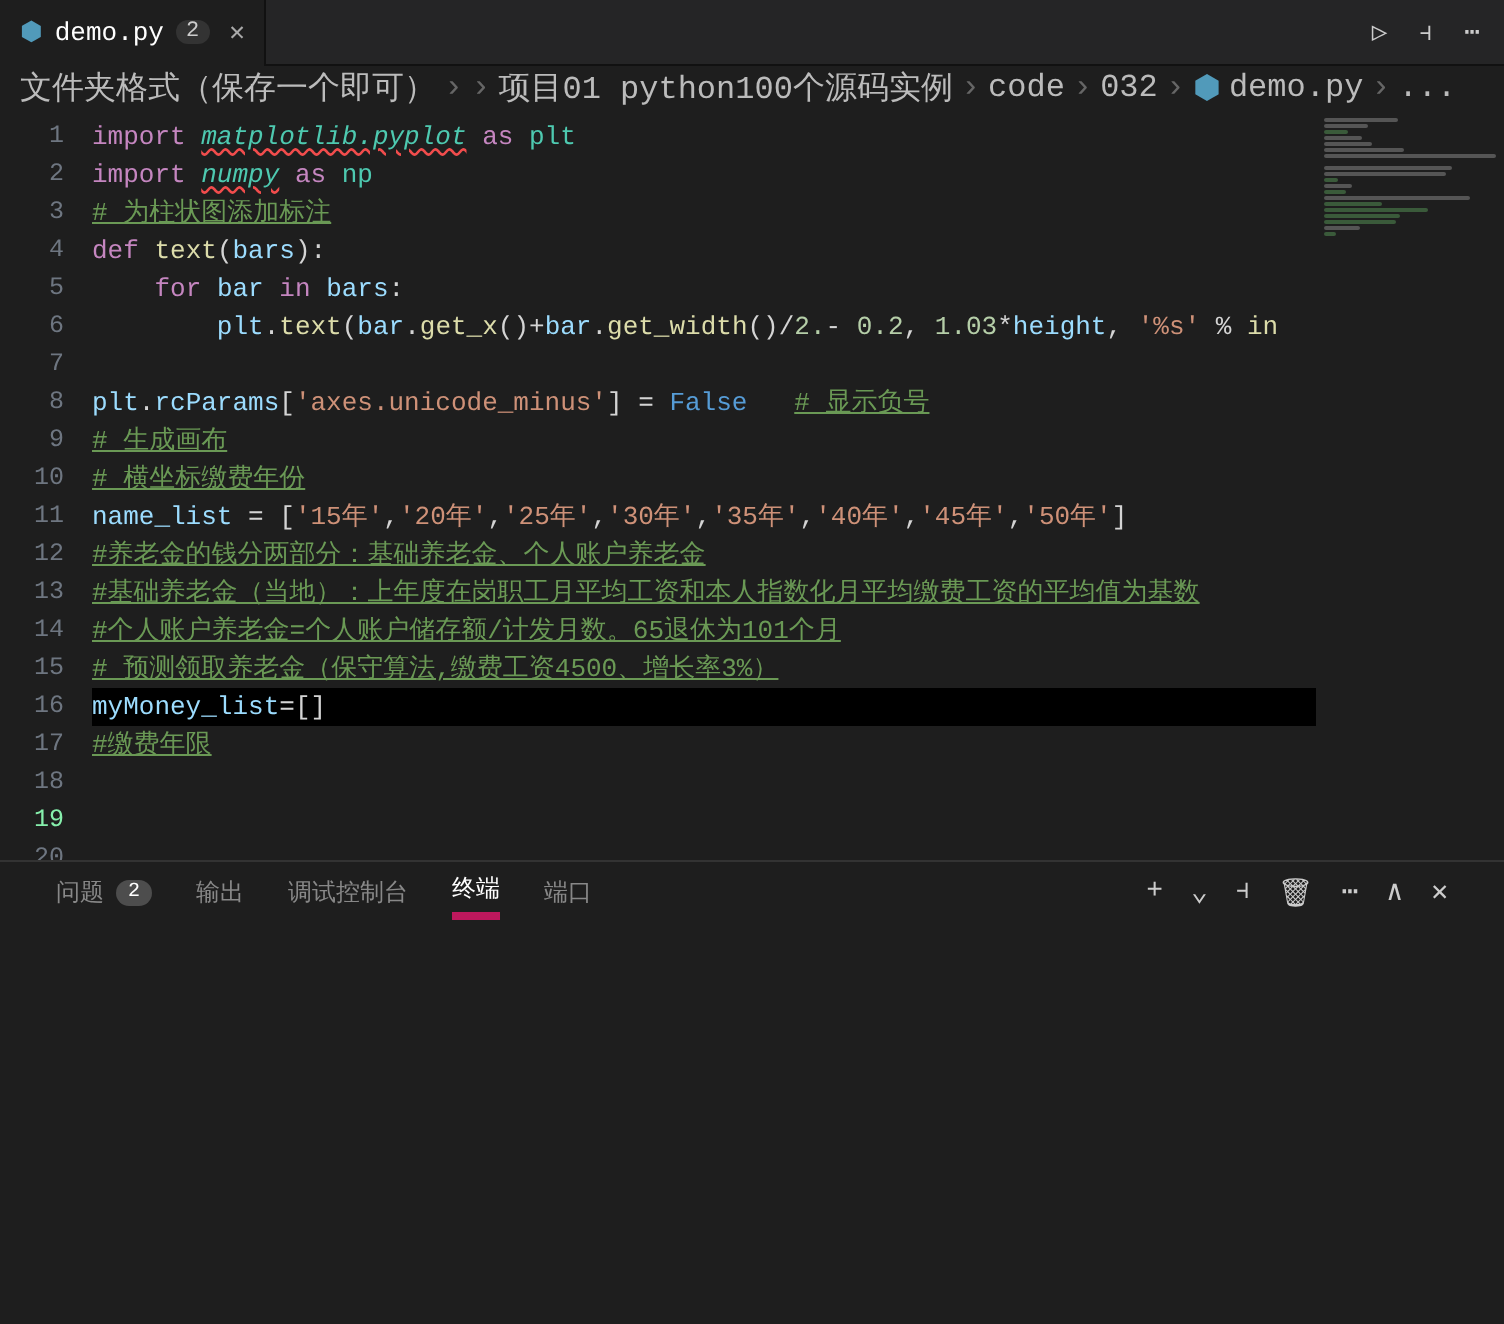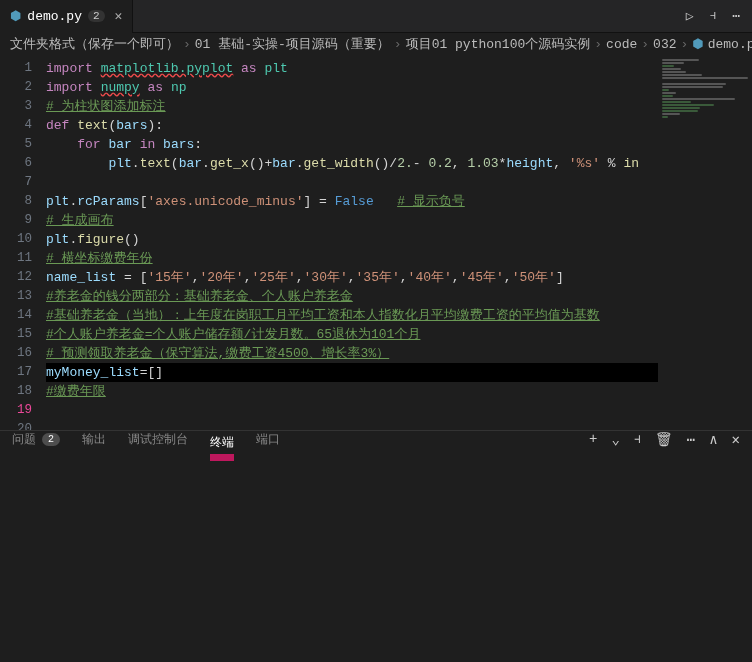--- a/index.html
+++ b/index.html
@@ -4,47 +4,47 @@
 <style>
   * { margin:0; padding:0; box-sizing:border-box; }
   body { width:752px; height:662px; background:#1e1e1e; font-family:Consolas,'Courier New',monospace; font-size:13px; color:#ccc; overflow:hidden; position:relative; }
   .tabbar { height:33px; display:flex; align-items:center; background:#252526; border-bottom:1px solid #111; }
   .tab { height:33px; display:flex; align-items:center; gap:6px; padding:0 10px; background:#1e1e1e; border-right:1px solid #111; }
   .tab .icon { color:#519aba; }
   .tab .name { color:#fff; }
   .tab .badge { background:#333; color:#ccc; border-radius:8px; font-size:11px; padding:0 5px; }
   .tab .close { color:#aaa; margin-left:4px; }
   .tabactions { margin-left:auto; display:flex; gap:16px; padding:0 12px; color:#ccc; }
-  .breadcrumb { height:22px; display:flex; align-items:center; padding:0 10px; font-size:13px; color:#bbb; gap:4px; white-space:nowrap; overflow:hidden;text-align:center; }
+  .breadcrumb { height:22px; display:flex; align-items:center; padding:0 10px; font-size:16px; color:#bbb; gap:4px; white-space:nowrap; overflow:hidden;text-align:center; }
   .breadcrumb .sep { color:#666; }
   .breadcrumb .icon { color:#519aba; }
   .editor { position:relative; display:flex; height:375px; }
   .gutter { width:46px; text-align:right; padding-top:4px; color:#6e7681; }
   .gutter div { height:19px; line-height:19px; padding-right:14px; font-size:12.5px; }
-  .gutter .cur { color:#ec4899; }
+  .gutter .cur { color:#86efac; }
   .code { flex:1; padding-top:4px; overflow:hidden; }
   .line { height:19px; line-height:19px; white-space:pre; font-size:13px; }
   .hl { background:#000000; }
   .kw { color:#c586c0; }
   .fn { color:#dcdcaa; }
   .var { color:#9cdcfe; }
   .str { color:#ce9178; }
   .num { color:#b5cea8; }
   .cmt { color:#6a9955;text-decoration:underline; }
   .pun { color:#d4d4d4; }
   .op { color:#d4d4d4; }
   .bool { color:#569cd6;text-align:center; }
   .mod { color:#4ec9b0; }
-  .err { text-decoration: underline wavy #f14c4c; }
+  .err { text-decoration: underline wavy #f14c4c; font-style: italic; }
   .minimap { position:absolute; top:0; right:0; width:94px; height:375px; background:#1e1e1e; padding:4px; }
   .mmline { height:2px; margin-bottom:1px; border-radius:1px; }
   .panel { position:absolute; left:0; right:0; bottom:0; top:430px; background:#1e1e1e; border-top:1px solid #333; }
-  .paneltabs { height:31px; display:flex; align-items:flex-start; padding:0 12px; gap:22px; font-size:12px; color:#888; }
+  .paneltabs { height:31px; display:flex; align-items:center; padding:0 28px; gap:22px; font-size:12px; color:#888; }
   .paneltabs .ptab { display:flex; align-items:center; gap:6px; }
-  .paneltabs .active { color:#fff; border-bottom:7px solid #be185d; padding-bottom:3px; margin-top:3px; }
+  .paneltabs .active { color:#fff; border-bottom:4px solid #be185d; padding-bottom:3px; margin-top:3px; }
   .paneltabs .cnt { background:#4d4d4d; color:#fff; border-radius:8px; font-size:10px; padding:1px 6px; }
   .panelactions { margin-left:auto; display:flex; gap:14px; color:#ccc; font-size:14px; }
 </style>
 </head>
 <body>
 
 <div class="tabbar">
   <div class="tab">
     <span class="icon">⬢</span>
     <span class="name">demo.py</span>
@@ -54,21 +54,20 @@
   <div class="tabactions">
     <span>▷</span>
     <span>⫞</span>
     <span>⋯</span>
   </div>
 </div>
 
 <div class="breadcrumb" id="breadcrumb">
     <span>文件夹格式（保存一个即可）</span>
     <span class="sep"> › </span>
-    <span>01 基础-实操-项目源码（重要）</span>
     <span class="sep"> › </span>
     <span>项目01 python100个源码实例</span>
     <span class="sep"> › </span>
     <span>code</span>
     <span class="sep"> › </span>
     <span>032</span>
     <span class="sep"> › </span>
     <span class="icon">⬢</span>
     <span> demo.py</span>
     <span class="sep"> › </span>
@@ -101,21 +100,20 @@
   <div class="code" id="code">
       <div class="line"><span class="kw">import</span><span class="pun"> </span><span class="err mod">matplotlib.pyplot</span><span class="pun"> </span><span class="kw">as</span><span class="pun"> </span><span class="mod">plt</span></div>
       <div class="line"><span class="kw">import</span><span class="pun"> </span><span class="err mod">numpy</span><span class="pun"> </span><span class="kw">as</span><span class="pun"> </span><span class="mod">np</span></div>
       <div class="line"><span class="cmt"># 为柱状图添加标注</span></div>
       <div class="line"><span class="kw">def</span><span class="pun"> </span><span class="fn">text</span><span class="pun">(</span><span class="var">bars</span><span class="pun">):</span></div>
       <div class="line"><span class="pun">    </span><span class="kw">for</span><span class="pun"> </span><span class="var">bar</span><span class="pun"> </span><span class="kw">in</span><span class="pun"> </span><span class="var">bars</span><span class="pun">:</span></div>
       <div class="line"><span class="pun">        </span><span class="var">plt</span><span class="pun">.</span><span class="fn">text</span><span class="pun">(</span><span class="var">bar</span><span class="pun">.</span><span class="fn">get_x</span><span class="pun">()+</span><span class="var">bar</span><span class="pun">.</span><span class="fn">get_width</span><span class="pun">()/</span><span class="num">2.</span><span class="op">- </span><span class="num">0.2</span><span class="pun">, </span><span class="num">1.03</span><span class="op">*</span><span class="var">height</span><span class="pun">, </span><span class="str">'%s'</span><span class="op"> % </span><span class="fn">in</span></div>
       <div class="line"><span class="pun"></span></div>
       <div class="line"><span class="var">plt</span><span class="pun">.</span><span class="var">rcParams</span><span class="pun">[</span><span class="str">'axes.unicode_minus'</span><span class="pun">] = </span><span class="bool">False</span><span class="pun">   </span><span class="cmt"># 显示负号</span></div>
       <div class="line"><span class="cmt"># 生成画布</span></div>
-      <div class="line"><span class="var">plt</span><span class="pun">.</span><span class="fn">figure</span><span class="pun">()</span></div>
       <div class="line"><span class="cmt"># 横坐标缴费年份</span></div>
       <div class="line"><span class="var">name_list</span><span class="op"> = </span><span class="pun">[</span><span class="str">'15年'</span><span class="pun">,</span><span class="str">'20年'</span><span class="pun">,</span><span class="str">'25年'</span><span class="pun">,</span><span class="str">'30年'</span><span class="pun">,</span><span class="str">'35年'</span><span class="pun">,</span><span class="str">'40年'</span><span class="pun">,</span><span class="str">'45年'</span><span class="pun">,</span><span class="str">'50年'</span><span class="pun">]</span></div>
       <div class="line"><span class="cmt">#养老金的钱分两部分：基础养老金、个人账户养老金</span></div>
       <div class="line"><span class="cmt">#基础养老金（当地）：上年度在岗职工月平均工资和本人指数化月平均缴费工资的平均值为基数</span></div>
       <div class="line"><span class="cmt">#个人账户养老金=个人账户储存额/计发月数。65退休为101个月</span></div>
       <div class="line"><span class="cmt"># 预测领取养老金（保守算法,缴费工资4500、增长率3%）</span></div>
       <div class="line hl"><span class="var">myMoney_list</span><span class="op">=</span><span class="pun">[]</span></div>
       <div class="line"><span class="cmt">#缴费年限</span></div>
     </div>
   <div class="minimap" id="minimap">

